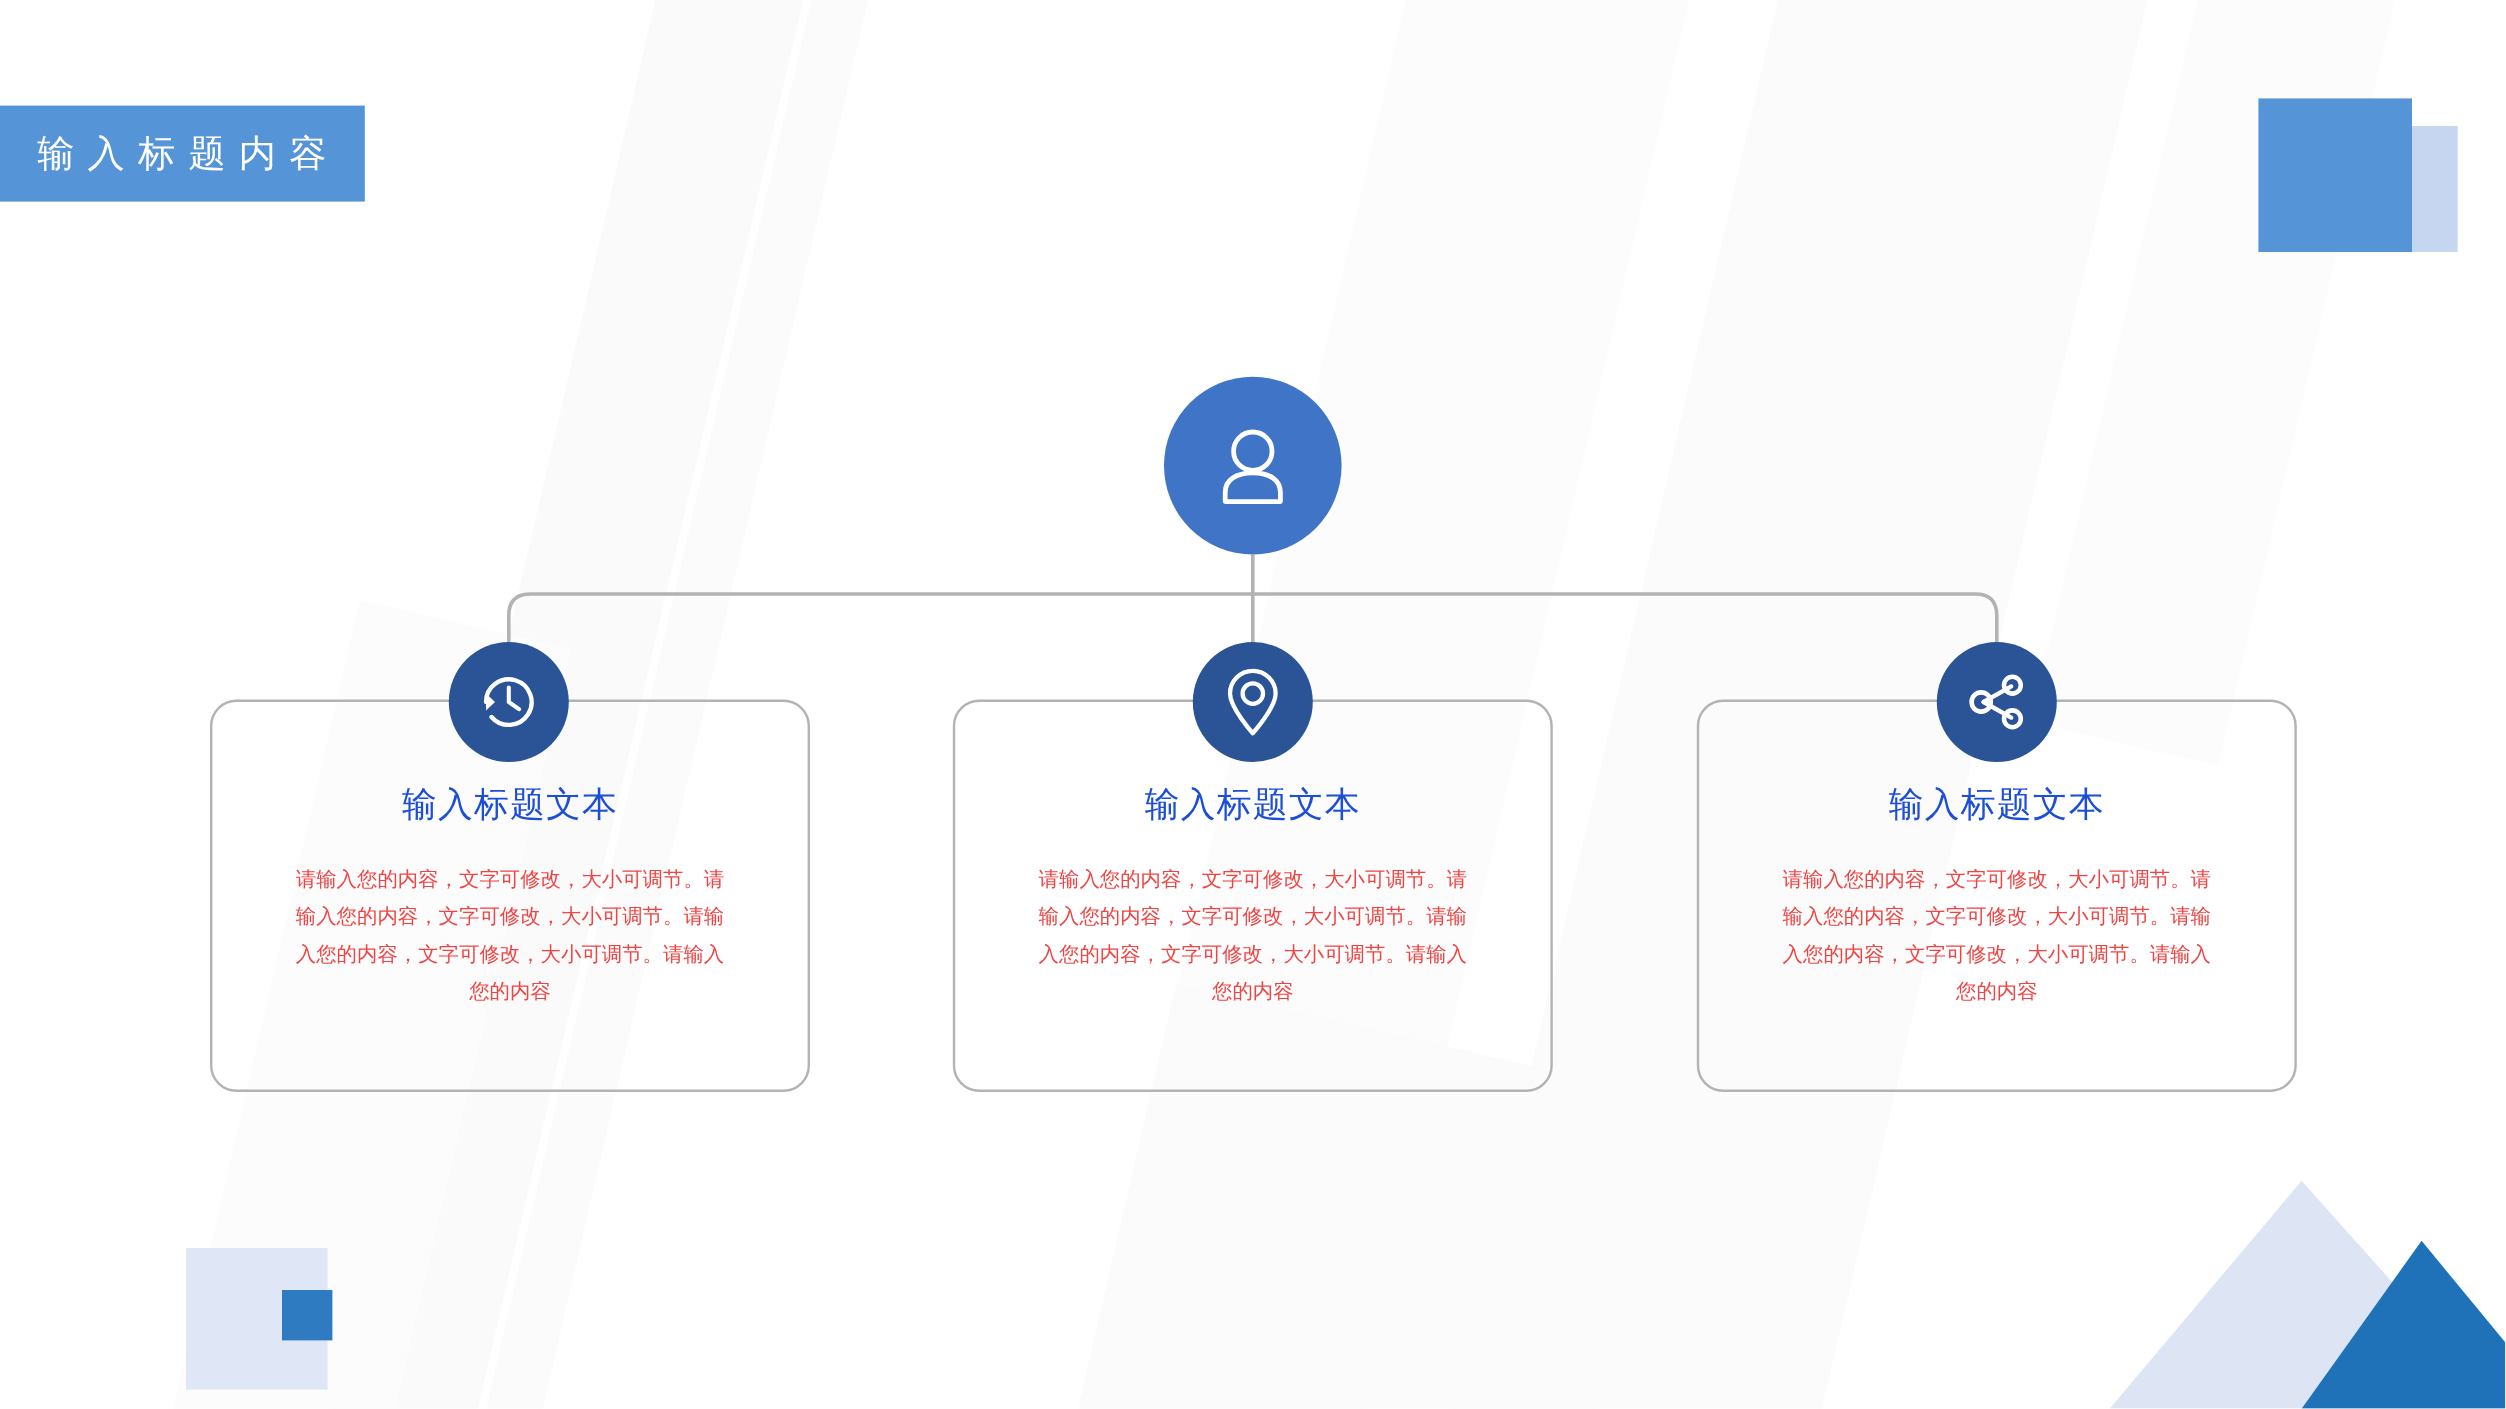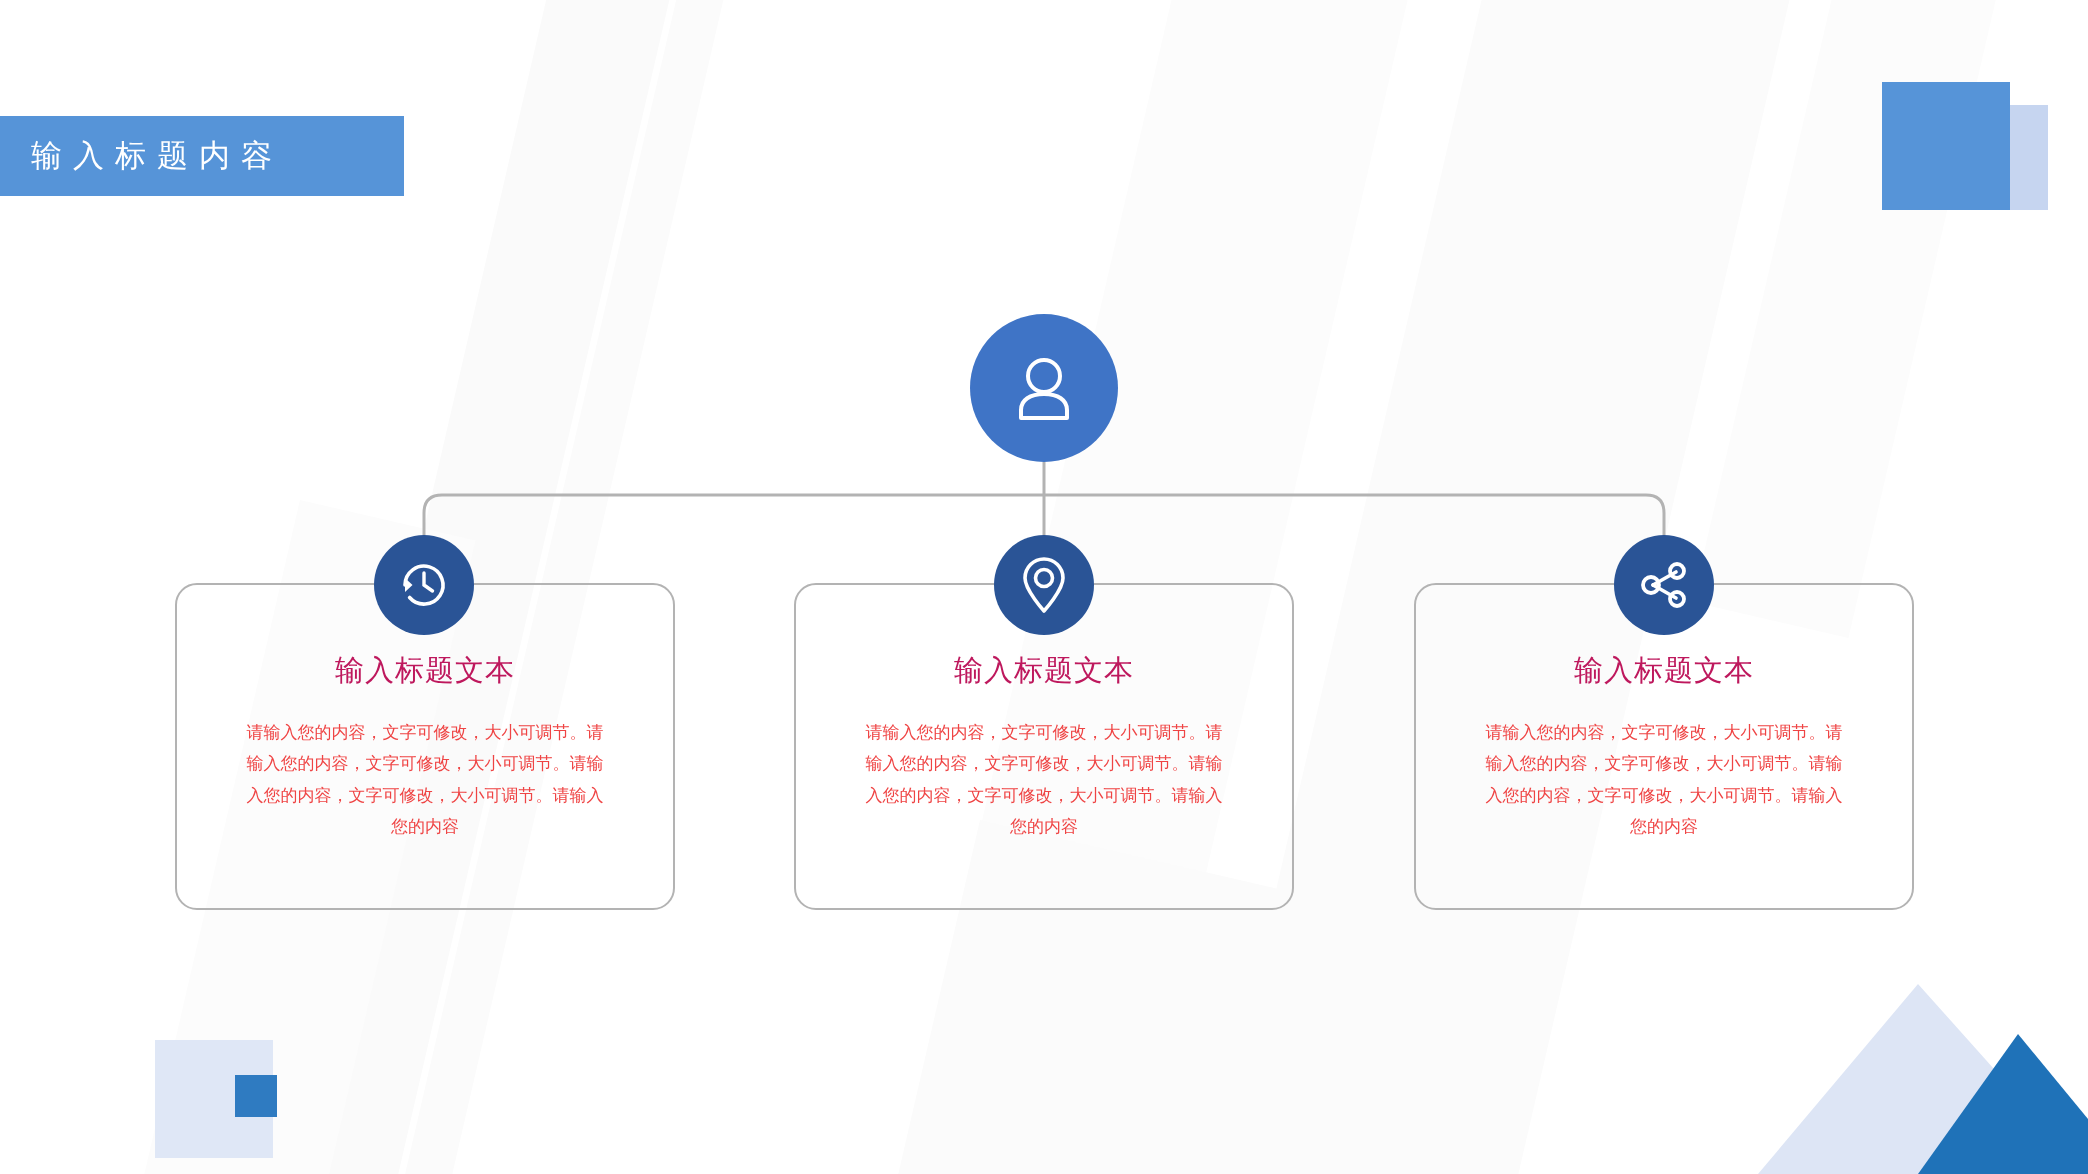--- a/index.html
+++ b/index.html
@@ -33,23 +33,23 @@
   .tr-solid { right:78px;  top:82px;  width:128px; height:128px; background:#5694d8; }
 
   .bl-light { left:155px;  top:1040px; width:118px; height:118px; background:#dfe7f6; }
   .bl-solid { left:235px;  top:1075px; width:42px;  height:42px;  background:#2f7bc1; }
 
   .tri-wrap { position:absolute; right:0; bottom:0; width:500px; height:200px; overflow:hidden; }
 
   
   .banner {
     position:absolute; left:0; top:88px;
-    width:404px; height:80px;
+    width:304px; height:80px;
     background:#5694d8;
-    display:flex; align-items:center;margin-top:28px;
+    display:flex; align-items:center;
   }
   .banner-text {
     color:#ffffff;
     font-size:31px;
     letter-spacing:11px;
     padding-left:31px;
     white-space:nowrap;
   }
 
   
@@ -79,21 +79,21 @@
     display:flex; flex-direction:column; align-items:center;
     padding-top:66px;
     z-index:2;
   }
   .card-1 { left:175px; }
   .card-2 { left:794px; }
   .card-3 { left:1414px; }
 
   .card-title {
     font-size:29px;
-    color:#be185d;
+    color:#1d4ed8;
     font-weight:400;
     letter-spacing:1px;
   }
   .card-body {
     margin-top:26px;
     width:370px;
     font-size:17px;
     line-height:1.85;
     color:#ef4444;
     text-align:center;

